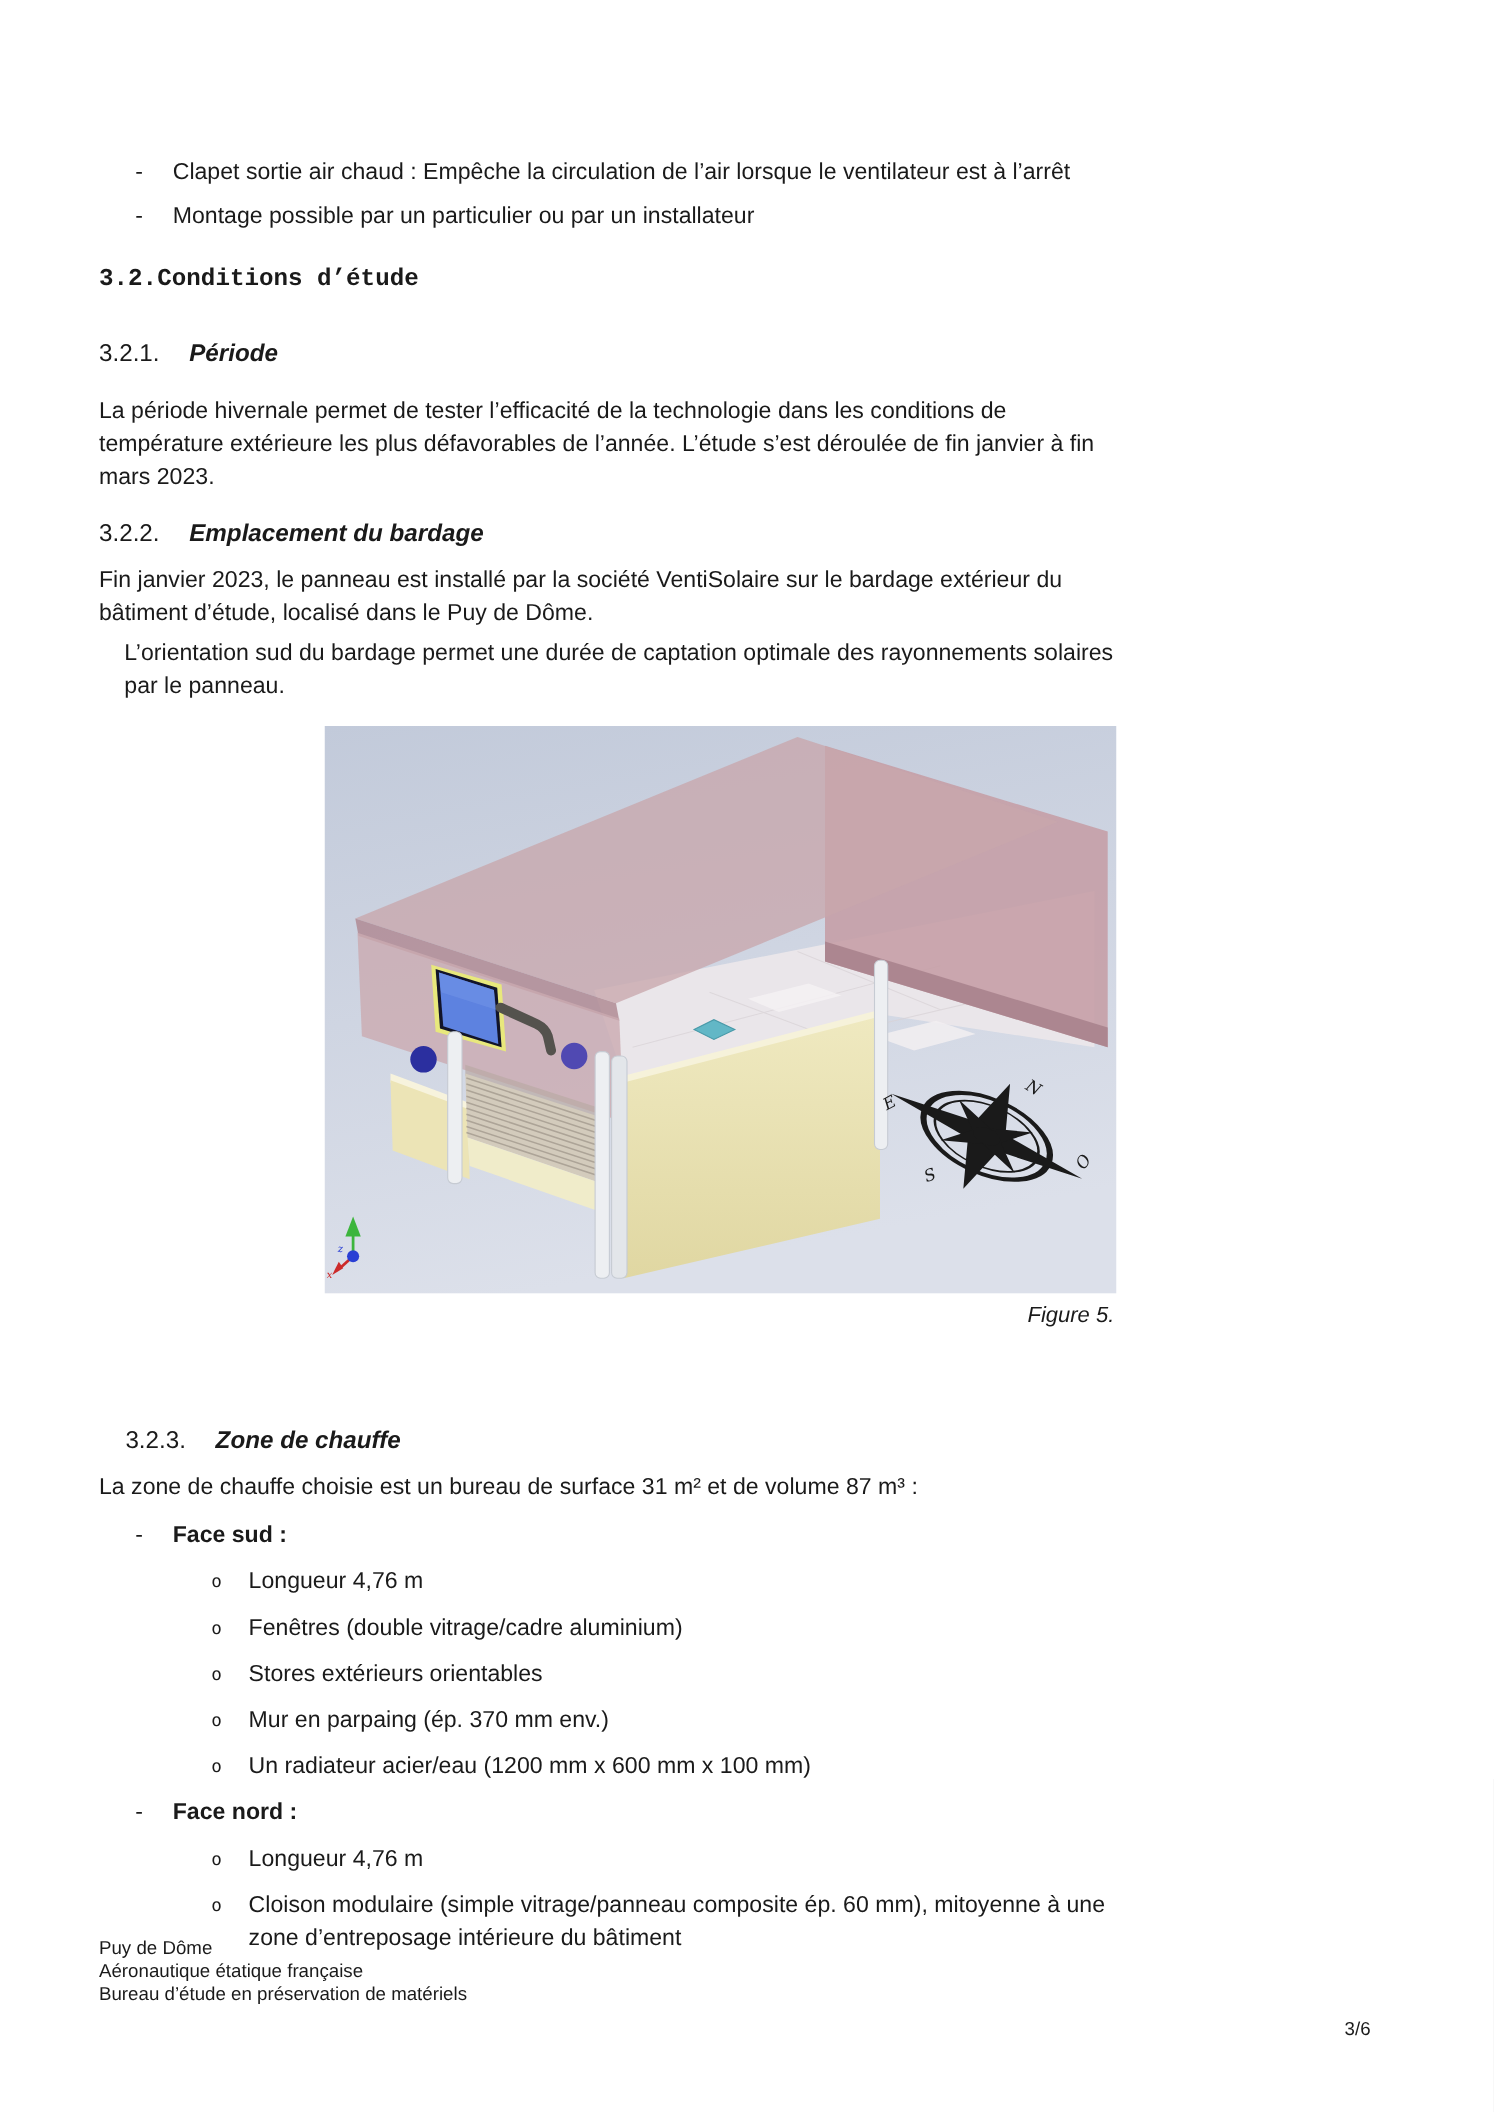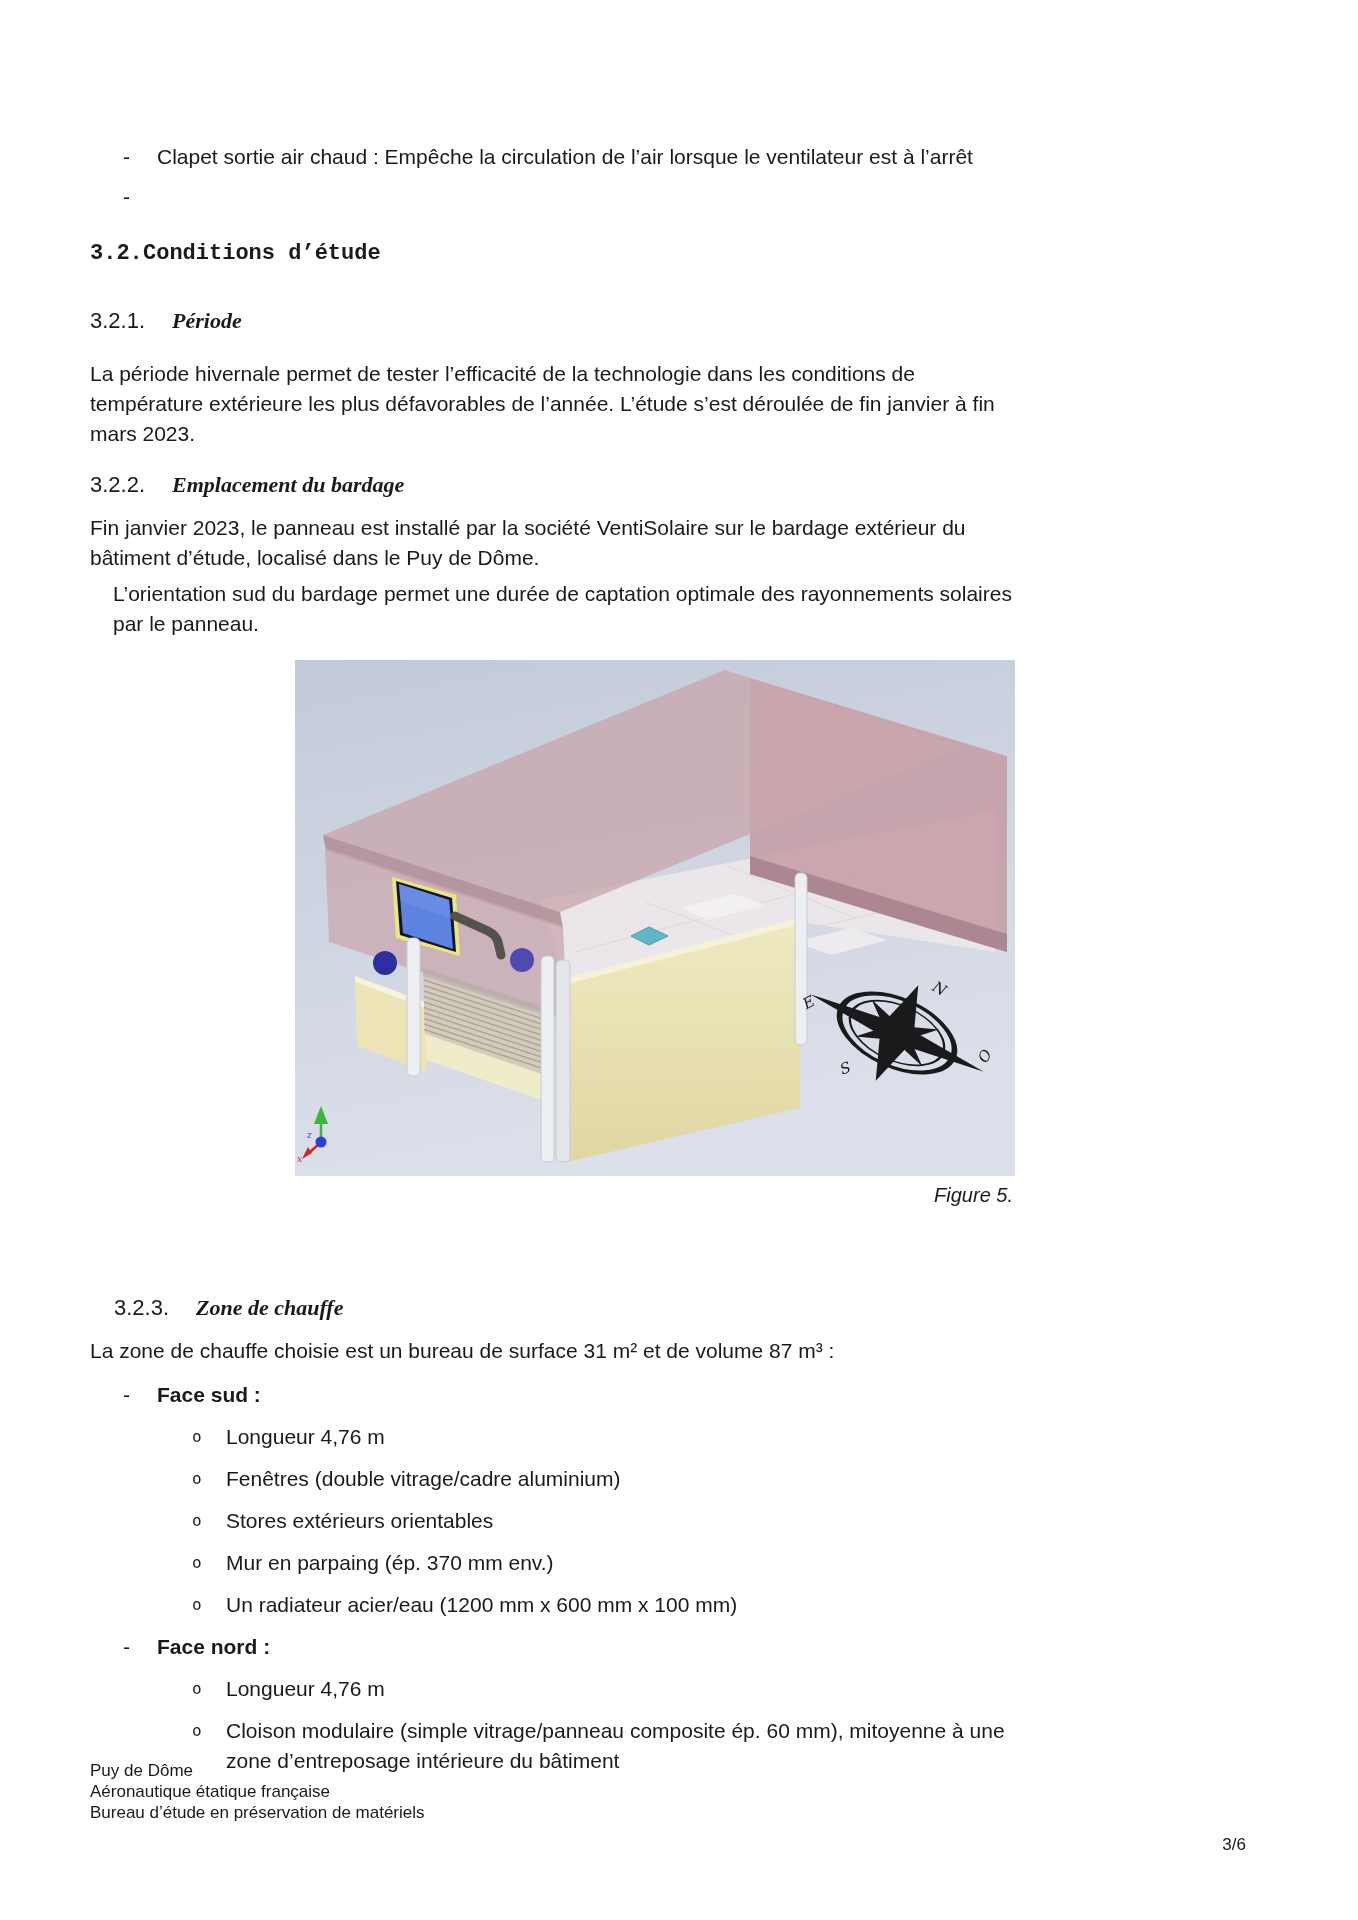--- a/index.html
+++ b/index.html
@@ -12,21 +12,21 @@
   p{margin:0;font-size:21px;line-height:30px;}
   .l1{display:flex;padding-left:33px;font-size:21px;line-height:30px;}
   .l1 .m1{flex:0 0 34px;}
   .l2{display:flex;padding-left:102px;font-size:21px;line-height:30px;}
   .l2 .m2{flex:0 0 34px;font-family:"DejaVu Sans Mono",monospace;font-size:16px;line-height:30px;}
   .face-label{font-weight:bold;}
   h2{margin:0;font-size:22px;line-height:28px;font-weight:bold;}
   h2 .num{display:inline-block;width:53px;}
   h3{margin:0;font-size:22px;line-height:28px;font-weight:normal;}
   h3 .num{display:inline-block;width:82px;}
-  h3 .t{font-weight:bold;font-style:italic;font-family:Liberation Serif, serif;}
+  h3 .t{font-weight:bold;font-style:italic;}
   .mt6{margin-top:6px;margin-left:23px;}  .mt10{margin-top:10px;} .mt12{margin-top:12px;}
   .mt14{margin-top:14px;}.mt21{margin-top:21px;} .mt22{margin-top:22px;}
   .mt24{margin-top:24px;}.mt28{margin-top:28px;font-family:Liberation Mono, monospace;} .mt39{margin-top:39px;}
   .mt86{margin-top:86px;margin-left:24px;}.mt142{margin-top:142px;}
   .figwrap{margin-left:205px;width:720px;}
   .figcap{font-style:italic;font-size:20px;line-height:26px;text-align:right;padding-right:2px;margin-top:2px;}
   .footer{position:absolute;left:90px;top:1760px;font-size:17px;line-height:21px;}
   .pagenum{position:absolute;top:1834px;right:112px;font-size:17px;line-height:21px;}
   .compass-letter{
     font-family:"DejaVu Serif",serif;font-style:italic;font-size:15px;
@@ -39,20 +39,21 @@
 
 <div class="page">
   <div class="content">
 
     <div class="l1 mt142">
       <span class="m1">-</span>
       <span>Clapet sortie air chaud : Empêche la circulation de l’air lorsque le ventilateur est à l’arrêt</span>
     </div>
     <div class="l1 mt10">
       <span class="m1">-</span>
+      <span>Montage possible par un particulier ou par un installateur</span>
     </div>
 
     <h2 class="mt28">
       <span class="num">3.2.</span><span>Conditions d’étude</span>
     </h2>
 
     <h3 class="mt39">
       <span class="num">3.2.1.</span><span class="t">Période</span>
     </h3>
     <p class="mt24">La période hivernale permet de tester l’efficacité de la technologie dans les conditions de température extérieure les plus défavorables de l’année. L’étude s’est déroulée de fin janvier à fin mars 2023.</p>

